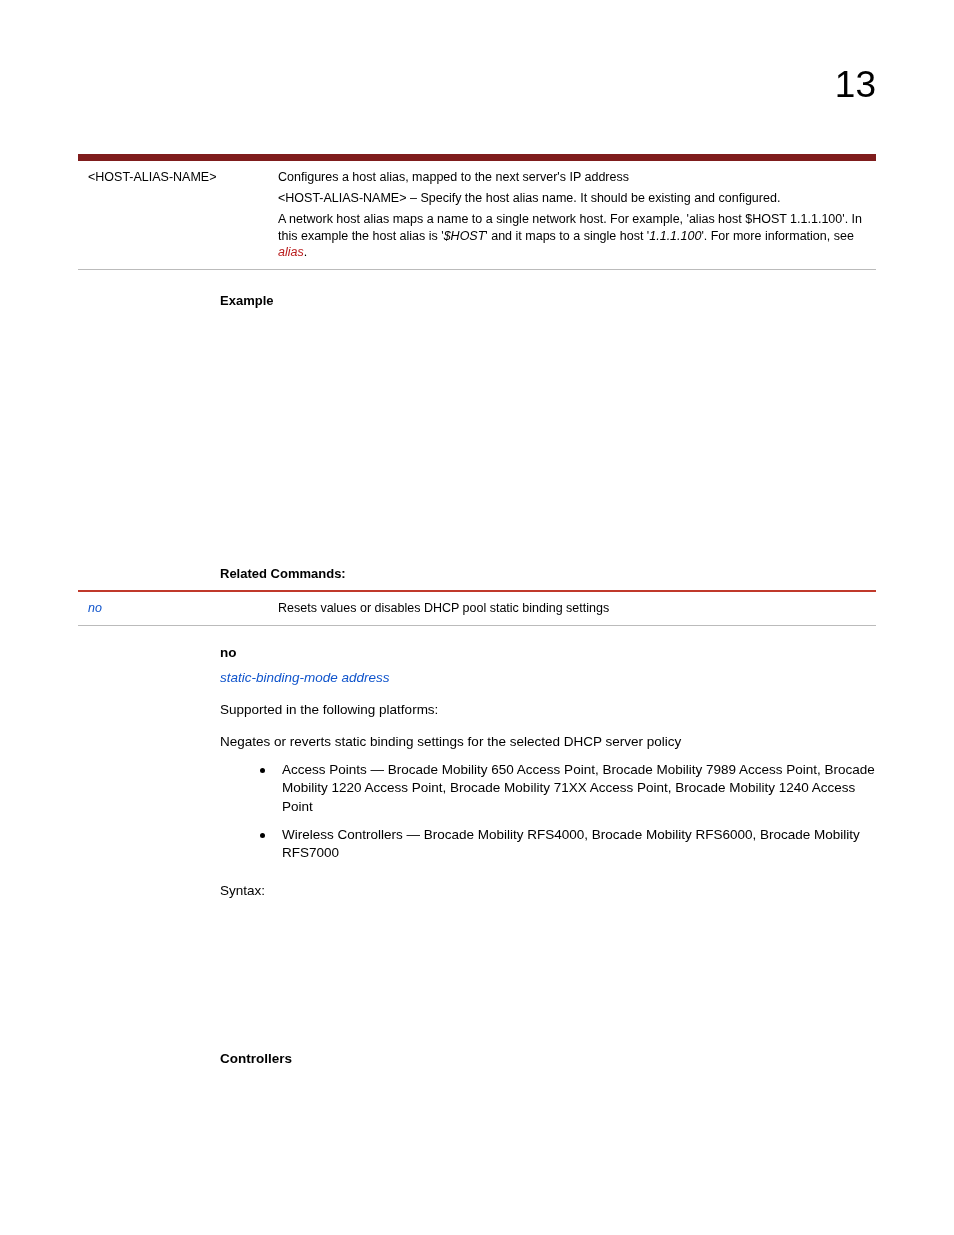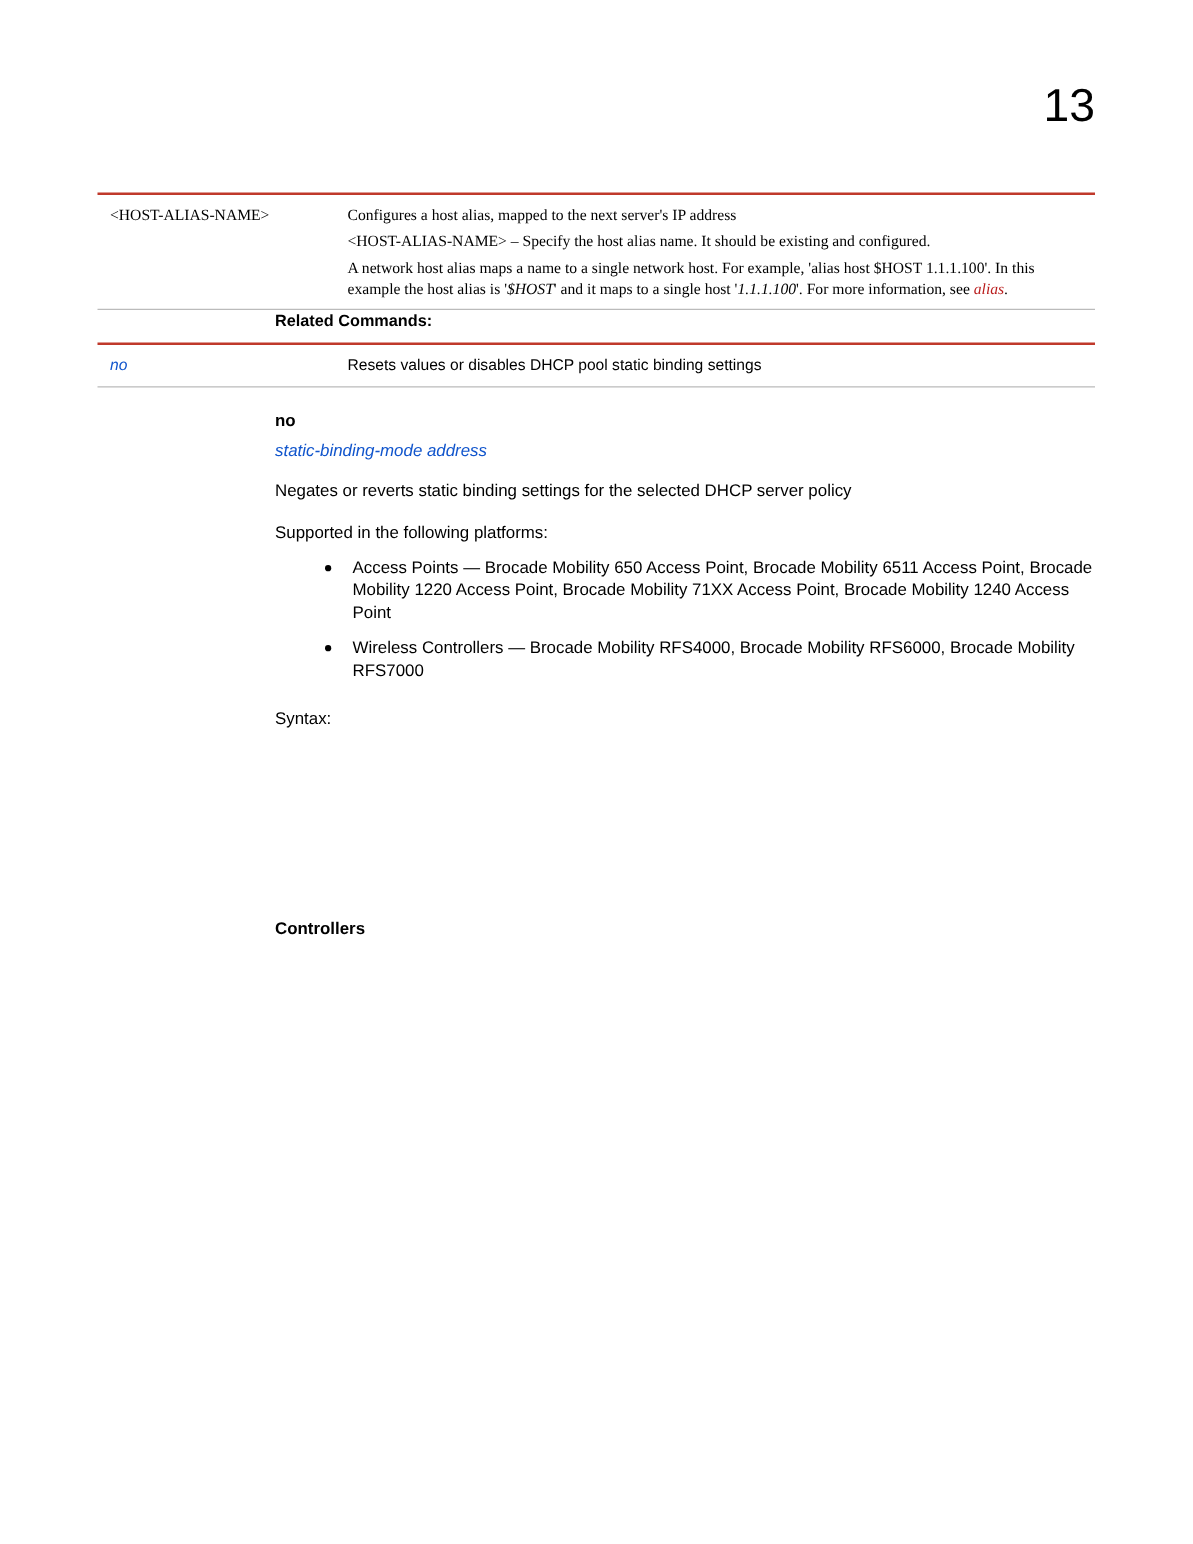--- a/index.html
+++ b/index.html
@@ -2,21 +2,21 @@
 <html><head>
 <meta charset="utf-8">
 <style>
   * { box-sizing: border-box; margin: 0; padding: 0; }
   html, body { width: 954px; font-family: Arial, Helvetica, sans-serif; color: #000; background: #fff; }
   body { padding: 60px 78px 80px 78px; font-size: 13.5px; line-height: 1.35; }
   .page-num { text-align: right; font-size: 37px; font-weight: 400; font-family: Arial, Helvetica, sans-serif; margin-bottom: 44px; }
   table { width: 100%; border-collapse: collapse; }
   .top-table { border-top: 2px solid #c0392b; }
   .top-table td { padding: 8px 10px 8px 10px; vertical-align: top; font-size: 12.5px; }
-  .top-table .row-sep { border-top: 1px solid #7f1d1d; font-family: Liberation Serif, serif; }
+  .top-table .row-sep { border-top: 7px solid #7f1d1d; }
   .top-table tr:last-child td { border-bottom: 1px solid #bbb; }
   .col1 { width: 190px; }
   .link { color: #1155cc; font-style: italic; }
   .linkplain { color: #b91c1c; font-style: italic; }
   .content-indent { margin-left: 142px; }
   .h-label { font-weight: bold; font-size: 13px; }
   .example-label { margin-top: 22px; margin-bottom: 255px; }
   .related-label { margin-bottom: 8px; }
   .cmd-table { border-top: 2px solid #c0392b; margin-left: 0; width: 100%; }
   .cmd-table td { padding: 8px 10px; font-size: 12.5px; vertical-align: top; border-bottom: 1px solid #bbb; }
@@ -47,37 +47,38 @@
       </div>
       <div>
         <span>A network host alias maps a name to a single network host. For example, 'alias host $HOST 1.1.1.100'. In this example the host alias is '</span><span class="ital">$HOST</span><span>' and it maps to a single host '</span><span class="ital">1.1.1.100</span><span>'. For more information, see </span><span class="linkplain">alias</span><span>.</span>
       </div>
     </td>
   </tr>
 </tbody>
   </table>
 
 <div class="content-indent">
+  <div class="h-label example-label">Example</div>
 
   <div class="h-label related-label">Related Commands:</div>
 </div>
 
 <table class="cmd-table">
   <tbody>
       <tr>
     <td class="col-a"><span class="link">no</span></td>
     <td>Resets values or disables DHCP pool static binding settings</td>
   </tr>
 </tbody>
   </table>
 
 <div class="content-indent">
   <div class="section-head">no</div>
   <div class="section-link"><span class="link">static-binding-mode address</span></div>
+  <div class="body-text">Supported in the following platforms:</div>
   <div class="body-text">Negates or reverts static binding settings for the selected DHCP server policy</div>
-  <div class="body-text">Supported in the following platforms:</div>
   <ul class="platform">
-    <li>Access Points — Brocade Mobility 650 Access Point, Brocade Mobility 6511 Access Point, Brocade Mobility 1220 Access Point, Brocade Mobility 71XX Access Point, Brocade Mobility 1240 Access Point</li>
+    <li>Access Points — Brocade Mobility 650 Access Point, Brocade Mobility 7989 Access Point, Brocade Mobility 1220 Access Point, Brocade Mobility 71XX Access Point, Brocade Mobility 1240 Access Point</li>
     <li>Wireless Controllers — Brocade Mobility RFS4000, Brocade Mobility RFS6000, Brocade Mobility RFS7000</li>
   </ul>
   <div class="syntax-label">Syntax:</div>
   <div class="params-label">Controllers</div>
 </div>
 
 </body></html>

